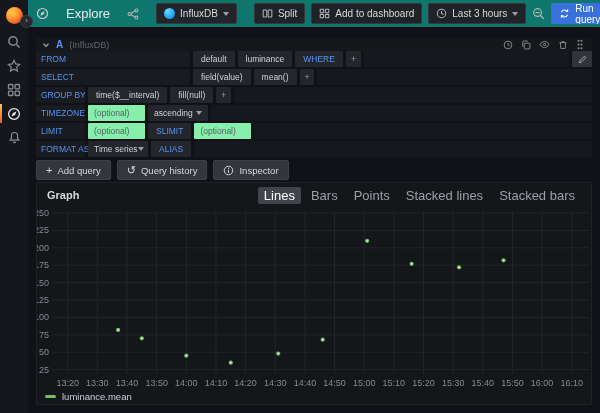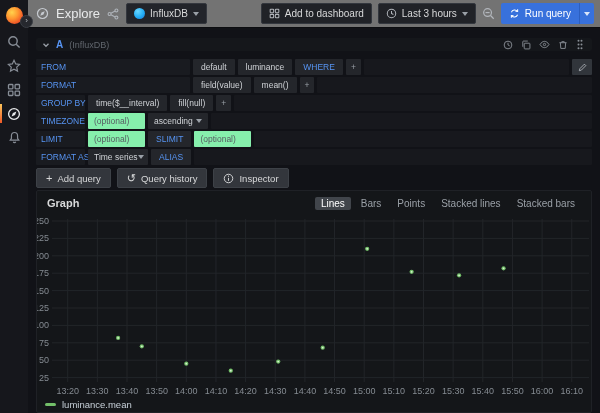--- a/index.html
+++ b/index.html
@@ -15,22 +15,22 @@
     background:radial-gradient(circle at 35% 32%,#ffd24d 0%,#ff9830 38%,#f05a28 70%,#b5331a 100%);}
   .side-chevron{position:absolute;left:20px;top:15px;width:11px;height:11px;border-radius:50%;
     background:#26282e;border:1px solid #3a3d44;color:#aeb3b9;font-size:8px;line-height:10px;text-align:center;z-index:8}
   .side-items{display:flex;flex-direction:column;align-items:center;gap:9px;margin-top:10px}
   .side-item{position:relative;width:28px;height:15px;display:flex;align-items:center;justify-content:center;color:#878d96}
   .side-item.active{color:#e8e9ea}
   .side-item.active::before{content:"";position:absolute;left:0;top:-2px;bottom:-2px;width:2px;
     background:linear-gradient(180deg,#fbc55a,#f05a28)}
   .side-item svg{display:block}
   
-  .topnav{position:absolute;left:28px;top:0;right:0;height:28px;background:#737373;border-bottom:1px solid #0c0d10;
-    box-sizing:border-box;display:flex;align-items:center;padding:0 6px 0 8px;gap:7px;z-index:5}
+  .topnav{position:absolute;left:28px;top:0;right:0;height:28px;background:#0f766e;border-bottom:1px solid #0c0d10;
+    box-sizing:border-box;display:flex;align-items:center;padding:0 6px 0 8px;gap:17px;z-index:5}
   .nav-title{font-size:13px;font-weight:500;color:#e8e9ea}
   .icon{display:inline-flex;align-items:center;justify-content:center}
   .ds-btn{display:flex;align-items:center;gap:5px;height:19px;padding:0 7px;background:#22242a;
     border:1px solid #34373e;border-radius:2px;font-size:10px;color:#d8d9da}
   .ds-logo{width:11px;height:11px;border-radius:50%;
     background:radial-gradient(circle at 35% 30%,#6ad7ff,#22adf6 55%,#1f6fce)}
   .caret{width:0;height:0;border-left:3px solid transparent;border-right:3px solid transparent;border-top:4px solid #9aa0a7}
   .nav-right{margin-left:auto;display:flex;align-items:center;gap:6px}
   .nav-btn{display:flex;align-items:center;gap:5px;height:19px;padding:0 7px;background:#202227;
     border:1px solid #33373e;border-radius:2px;font-size:10px;color:#d8d9da;white-space:nowrap}
@@ -40,21 +40,21 @@
   .run-caret{width:14px;background:#3871dc;border-left:1px solid #2c5fc0;display:flex;align-items:center;justify-content:center}
   .run-caret .caret{border-top-color:#dbe6fa}
   
   .content{position:absolute;left:28px;top:28px;right:0;bottom:0;padding:10px 8px 0;box-sizing:border-box}
   
   .qheader{height:13px;display:flex;align-items:center;gap:6px;padding:0 6px;background:#15171b;border-radius:2px}
   .ref-id{color:#5794f2;font-size:10px;font-weight:700}
   .ds-hint{color:#61666d;font-size:9px}
   .qheader-icons{margin-left:auto;display:flex;align-items:center;gap:8px;color:#878d94;padding-right:2px}
   
-  .qrows{margin-top:8px}
+  .qrows{margin-top:0}
   .qrow{display:flex;align-items:stretch;height:16px;margin-bottom:2px;gap:3px;font-size:8.5px}
   .qlabel{background:#191b20;color:#5794f2;font-weight:500;display:flex;align-items:center;
     padding:0 5px;width:49px;box-sizing:border-box;border-radius:1px;white-space:nowrap;flex:0 0 auto}
   .qlabel.wide{width:154px}
   .qseg{background:#24262b;color:#cfd2d6;display:flex;align-items:center;padding:0 8px;border-radius:1px;white-space:nowrap;flex:0 0 auto}
   .qseg.kw{color:#5794f2;font-weight:500}
   .qseg.plus{color:#9aa0a7;padding:0 5px}
   .qinput{background:#86efac;color:#575c63;display:flex;align-items:center;padding:0 6px;
     width:57px;box-sizing:border-box;border-radius:1px;white-space:nowrap;flex:0 0 auto}
   .qinput.wide{width:98px}
@@ -65,21 +65,21 @@
   
   .actions{display:flex;gap:6px;margin-top:3px}
   .act-btn{display:flex;align-items:center;gap:5px;height:18px;padding:0 9px;background:#33363c;
     border:1px solid #3d4147;border-radius:2px;font-size:9.5px;color:#d8d9da;white-space:nowrap}
   .act-plus{font-size:11px;line-height:1;color:#d8d9da}
   .act-hist{font-size:11px;line-height:1;font-family:"DejaVu Sans",sans-serif}
   
   .panel{margin-top:2px;background:#141619;border:1px solid #1f2126;border-radius:2px;height:223px;box-sizing:border-box}
   .panel-head{height:24px;display:flex;align-items:center;padding:0 10px;gap:8px}
   .panel-title{font-size:11px;font-weight:700;color:#d8d9da}
-  .modes{margin-left:auto;display:flex;align-items:flex-start;gap:4px;font-size:10px;color:#9aa0a7}
+  .modes{margin-left:auto;display:flex;align-items:flex-start;gap:4px;font-size:13px;color:#9aa0a7}
   .mode{padding:1px 6px;border-radius:2px;cursor:default;white-space:nowrap}
   .mode.active{background:#41454b;color:#fff}
   .chart svg{display:block}
   .legend{display:flex;align-items:center;gap:6px;padding-left:8px;height:14px}
   .legend-swatch{width:11px;height:3px;border-radius:2px;background:#73bf69}
   .legend-label{font-size:9.5px;color:#c7d0d9}
   svg text{font-family:"Liberation Sans","DejaVu Sans",sans-serif}
 </style>
 </head>
 <body>
@@ -152,20 +152,29 @@
   <div class="ds-btn">
     <span class="ds-logo"></span>
     <span>InfluxDB</span>
     <span class="caret"></span>
   </div>
 
   <div class="nav-right">
     <div class="nav-btn">
       <span class="icon">
         <svg width="11" height="11" viewBox="0 0 14 14" fill="none" stroke="#b2b6bc" stroke-width="1.3">
+            <rect x="1.5" y="2.5" width="4.6" height="9" rx="0.8"></rect>
+            <rect x="7.9" y="2.5" width="4.6" height="9" rx="0.8"></rect>
+          </svg>
+      </span>
+      <span>Split</span>
+    </div>
+    <div class="nav-btn">
+      <span class="icon">
+        <svg width="11" height="11" viewBox="0 0 14 14" fill="none" stroke="#b2b6bc" stroke-width="1.3">
             <rect x="1.5" y="1.5" width="4.4" height="4.4" rx="0.8"></rect>
             <rect x="8.1" y="1.5" width="4.4" height="4.4" rx="0.8"></rect>
             <rect x="1.5" y="8.1" width="4.4" height="4.4" rx="0.8"></rect>
             <rect x="8.1" y="8.1" width="4.4" height="4.4" rx="0.8"></rect>
           </svg>
       </span>
       <span>Add to dashboard</span>
     </div>
     <div class="nav-btn">
       <span class="icon">
@@ -260,21 +269,21 @@
         <div class="qseg kw">WHERE</div>
         <div class="qseg plus">+</div>
         <div class="qfill"></div>
         <div class="qpencil">
           <svg width="9" height="9" viewBox="0 0 14 14" fill="none" stroke="currentColor" stroke-width="1.3">
             <path d="M2 12l.9-3.2 7-7 2.3 2.3-7 7z"></path>
           </svg>
         </div>
       </div>
       <div class="qrow">
-        <div class="qlabel wide">FORMAT</div>
+        <div class="qlabel wide">SELECT</div>
         <div class="qseg">field(value)</div>
         <div class="qseg">mean()</div>
         <div class="qseg plus">+</div>
         <div class="qfill"></div>
       </div>
       <div class="qrow">
         <div class="qlabel">GROUP BY</div>
         <div class="qseg">time($__interval)</div>
         <div class="qseg">fill(null)</div>
         <div class="qseg plus">+</div>

